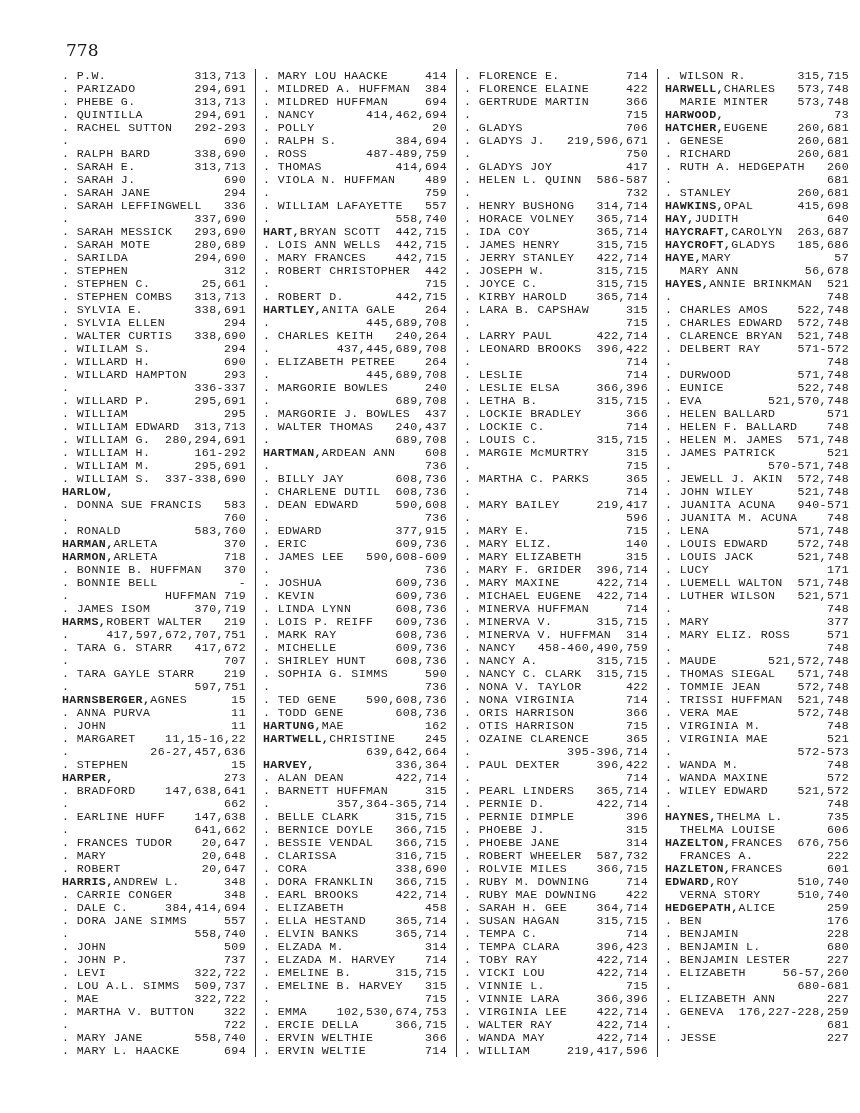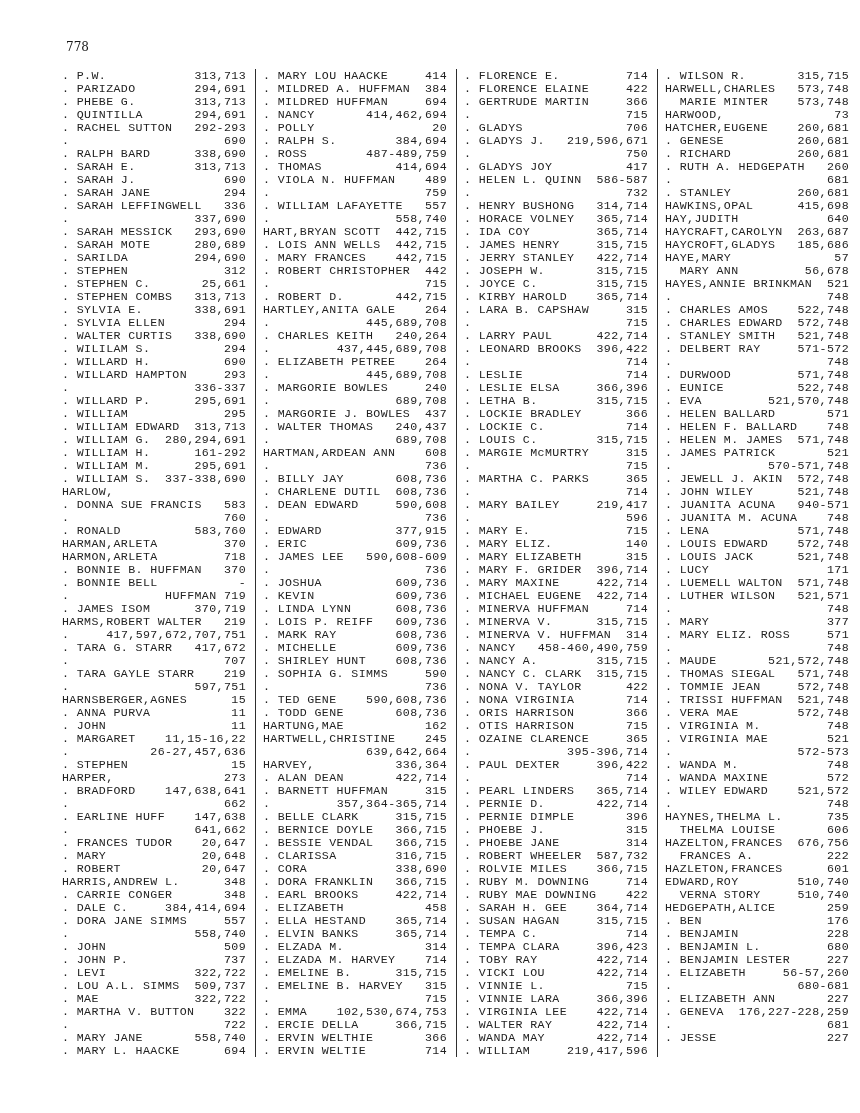--- a/index.html
+++ b/index.html
@@ -6,21 +6,21 @@
   body {
     width: 860px; height: 1113px;
     background: #ffffff;
     position: relative;
     overflow: hidden;
   }
   .pageno {
     position: absolute;
     left: 66px; top: 40px;
     font-family: "DejaVu Serif", serif;
-    font-size: 12px;
+    font-size: 17px;
     color: #181818;
   }
   .cols {
     position: absolute;
     left: 62px; top: 69px;
     display: flex;
     align-items: flex-start;
   }
   .col {
     width: 184px;
@@ -37,21 +37,21 @@
     line-height: 13px;
     font-family: "Liberation Mono", monospace;
     font-size: 11.6px;
     letter-spacing: 0.4px;
     color: #222222;
     white-space: pre;
     overflow: hidden;
   }
   .row .left { white-space: pre; }
   .row .pages { margin-left: auto; white-space: pre; }
-  .row .surname { font-weight: 400; }
+  .row .surname { font-weight: 700; }
 </style>
 </head>
 <body>
 
 <div class="pageno">778</div>
 
 <div class="cols">
   <div class="col sep">
       <div class="row sub"><span class="left">. P.W.</span><span class="pages">313,713</span></div>
       <div class="row sub"><span class="left">. PARIZADO</span><span class="pages">294,691</span></div>
@@ -300,21 +300,21 @@
       <div class="row main"><span class="left"><span class="surname">HAWKINS,</span><span>OPAL</span></span><span class="pages">415,698</span></div>
       <div class="row main"><span class="left"><span class="surname">HAY,</span><span>JUDITH</span></span><span class="pages">640</span></div>
       <div class="row main"><span class="left"><span class="surname">HAYCRAFT,</span><span>CAROLYN</span></span><span class="pages">263,687</span></div>
       <div class="row main"><span class="left"><span class="surname">HAYCROFT,</span><span>GLADYS</span></span><span class="pages">185,686</span></div>
       <div class="row main"><span class="left"><span class="surname">HAYE,</span><span>MARY</span></span><span class="pages">57</span></div>
       <div class="row indent"><span class="left">  MARY ANN</span><span class="pages">56,678</span></div>
       <div class="row main"><span class="left"><span class="surname">HAYES,</span><span>ANNIE BRINKMAN</span></span><span class="pages">521</span></div>
       <div class="row cont"><span class="left">.</span><span class="pages">748</span></div>
       <div class="row sub"><span class="left">. CHARLES AMOS</span><span class="pages">522,748</span></div>
       <div class="row sub"><span class="left">. CHARLES EDWARD</span><span class="pages">572,748</span></div>
-      <div class="row sub"><span class="left">. STANLEY SMITH</span><span class="pages">521,748</span></div>
+      <div class="row sub"><span class="left">. CLARENCE BRYAN</span><span class="pages">521,748</span></div>
       <div class="row sub"><span class="left">. DELBERT RAY</span><span class="pages">571-572</span></div>
       <div class="row cont"><span class="left">.</span><span class="pages">748</span></div>
       <div class="row sub"><span class="left">. DURWOOD</span><span class="pages">571,748</span></div>
       <div class="row sub"><span class="left">. EUNICE</span><span class="pages">522,748</span></div>
       <div class="row sub"><span class="left">. EVA</span><span class="pages">521,570,748</span></div>
       <div class="row sub"><span class="left">. HELEN BALLARD</span><span class="pages">571</span></div>
       <div class="row sub"><span class="left">. HELEN F. BALLARD</span><span class="pages">748</span></div>
       <div class="row sub"><span class="left">. HELEN M. JAMES</span><span class="pages">571,748</span></div>
       <div class="row sub"><span class="left">. JAMES PATRICK</span><span class="pages">521</span></div>
       <div class="row cont"><span class="left">.</span><span class="pages">570-571,748</span></div>

